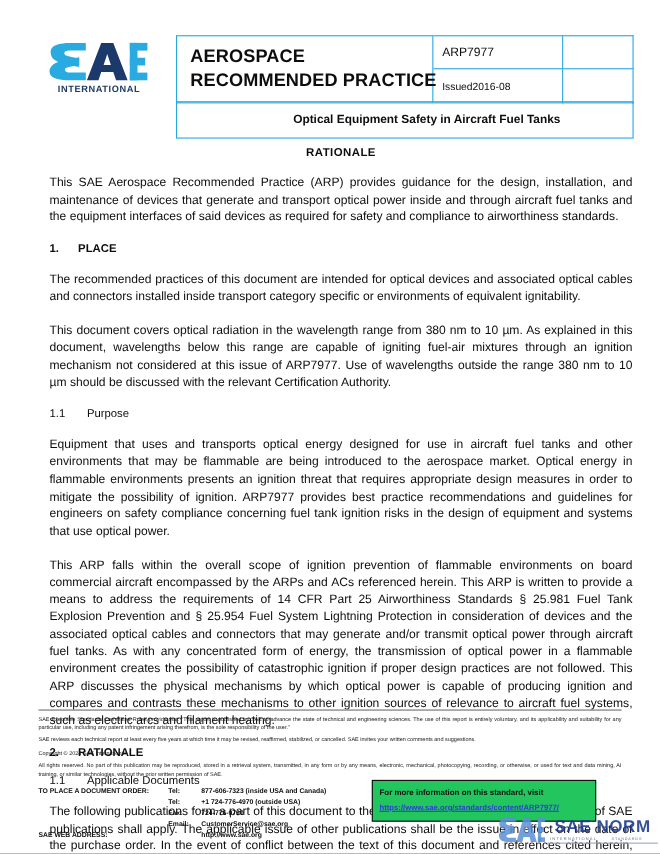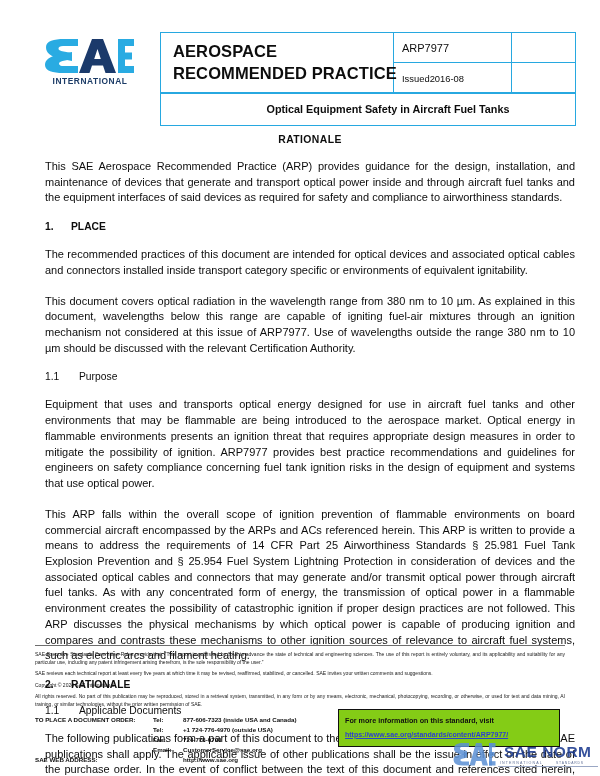--- a/index.html
+++ b/index.html
@@ -204,25 +204,25 @@
     row-gap: 0px;
   }
   .c-label { white-space: nowrap; }
   .c-key { white-space: nowrap; }
   .c-val { white-space: nowrap; }
 
   .order-box {
     position: absolute;
     left: 303px;
     top: -6px;
-    width: 222px;
+    width: 204px;
     border: 1.4px solid #111;
     box-sizing: border-box;
     padding: 5px 6px 6px 6px;
-    background: #84cc16;
+    background: #22c55e;
   }
   .order-line1 {
     font-size: 7.2px;
     font-weight: bold;
     color: #111;
     margin-bottom: 2px;
   }
   .order-link {
     font-size: 7.0px;
     font-weight: bold;

